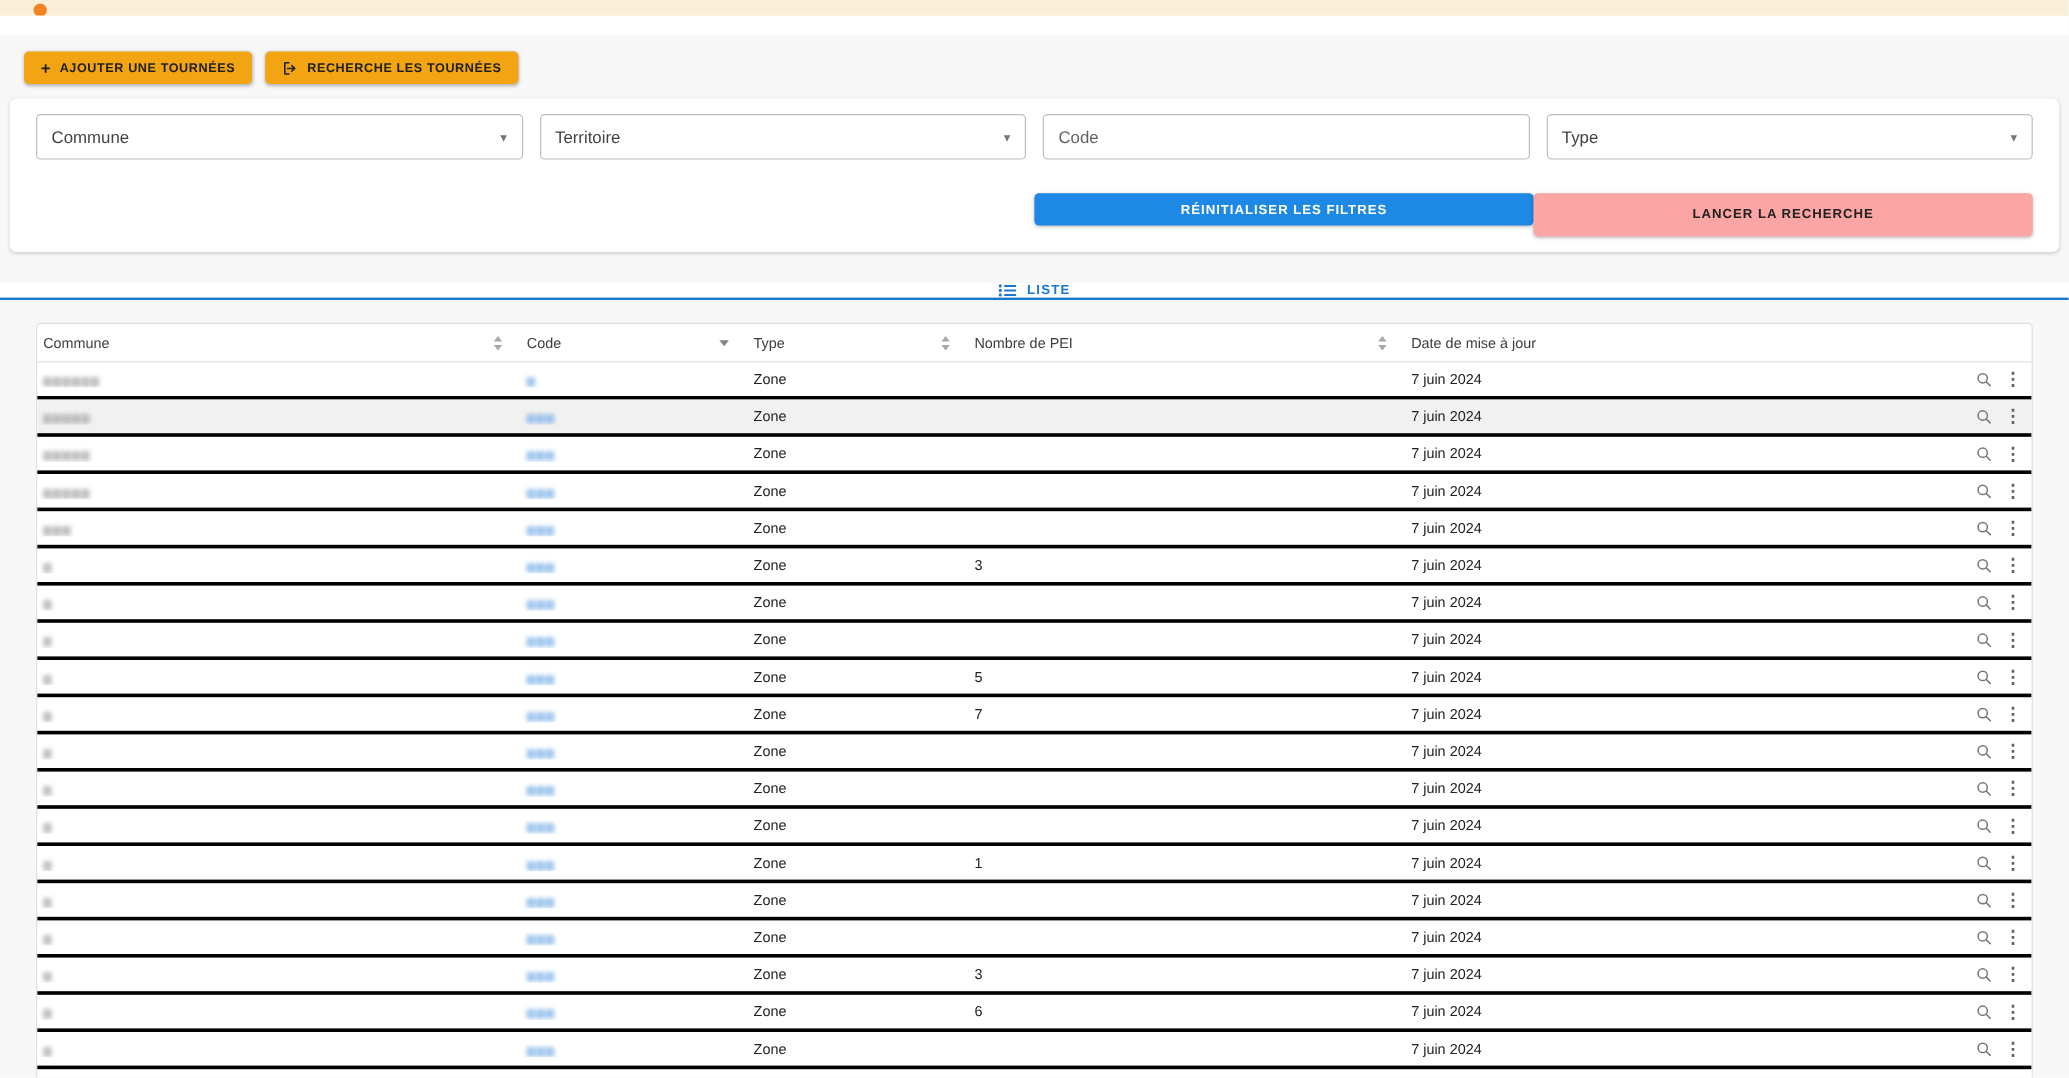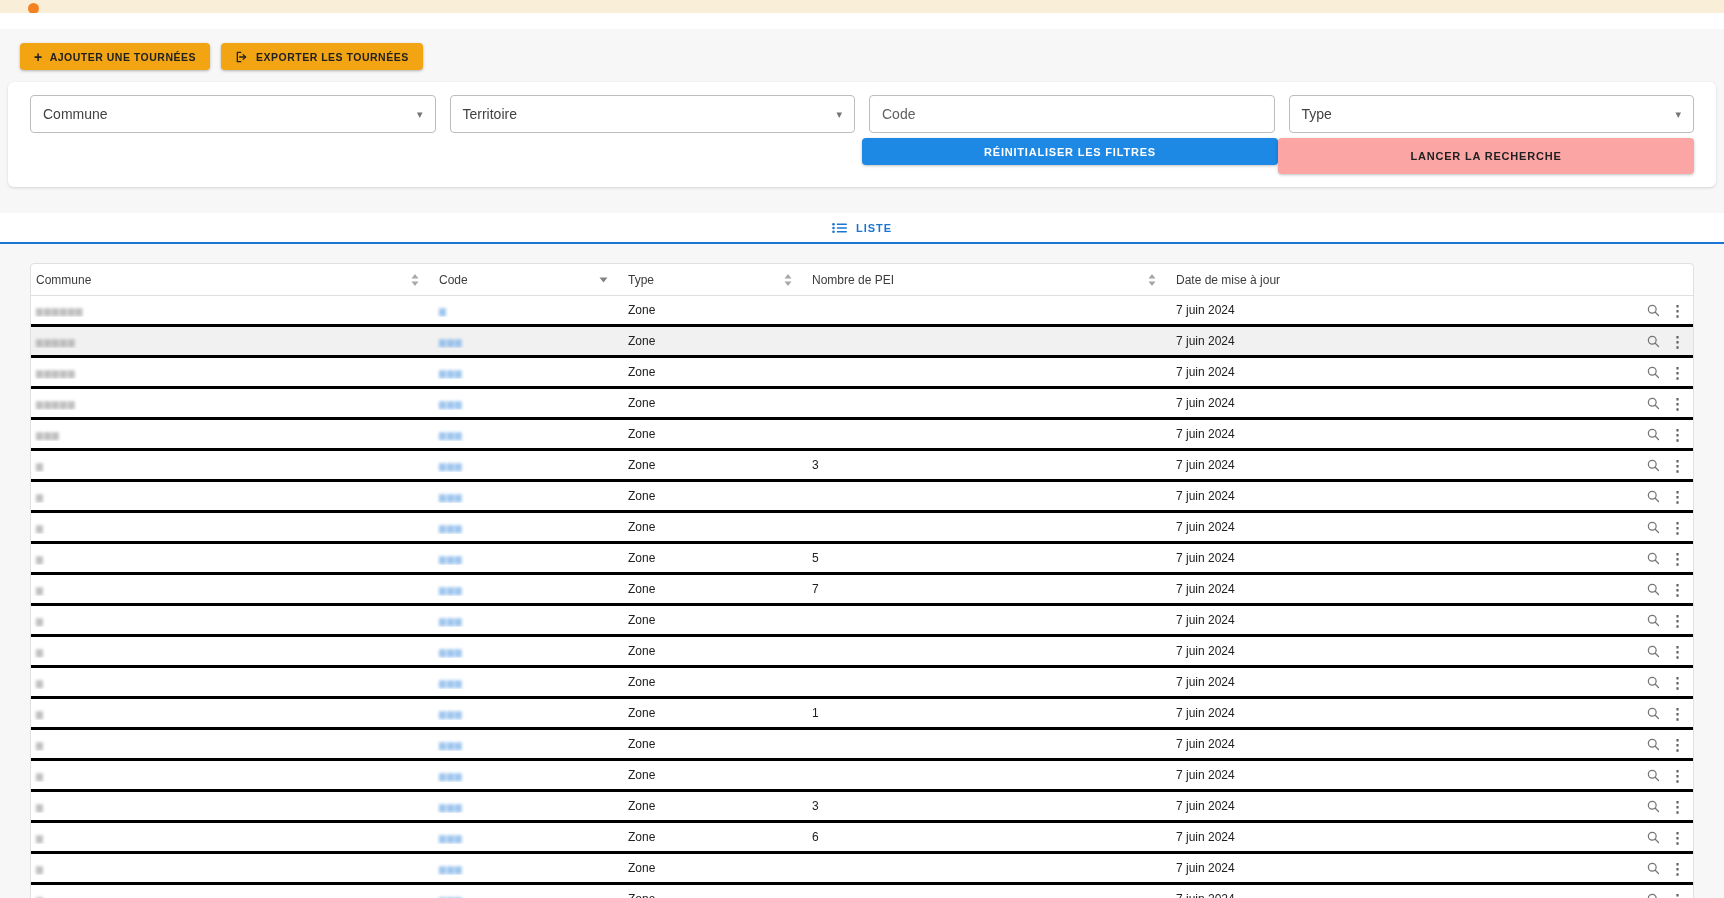--- a/index.html
+++ b/index.html
@@ -35,34 +35,34 @@
   }
   .filter-grid { display:grid; grid-template-columns:repeat(4,1fr); column-gap:14px; }
   .field {
     height:38px; border:1px solid #BDBDBD; border-radius:4px; background:#fff;
     display:flex; align-items:center; padding:0 12px;
     font-size:14px; color:#424242;
   }
   .field .caret { margin-left:auto; color:#757575; font-size:11px; }
   input.field { width:100%; font-family:inherit; outline:none; }
   input.field::placeholder { color:#616161; opacity:1; }
-  .btn-row { display:grid; grid-template-columns:repeat(4,1fr); margin-top:5px; }
+  .btn-row { display:grid; grid-template-columns:repeat(4,1fr); margin-top:28px; }
   .btn-blue {
     grid-column:3; height:27px; background:#1E88E5; color:#FFFFFF;
     font-size:11px; font-weight:600; letter-spacing:.8px;
     box-shadow:0 1px 3px rgba(0,0,0,.25);
   }
   .btn-search {
     grid-column:4; height:36px; background:#fca5a5; color:#212121;
     font-size:11px; font-weight:600; letter-spacing:.8px;
     box-shadow:0 1px 3px rgba(0,0,0,.25);
   }
 
   
-  .tabs { display:flex; margin-top:26px; }
+  .tabs { display:flex; margin-top:26px;flex-direction:column; }
   .tab {
     flex:1; height:31px; display:flex; align-items:center; justify-content:center; gap:9px;
     font-size:11px; font-weight:600; letter-spacing:1px; cursor:pointer;
   }
   .tab-liste { background:#FFFFFF; color:#1976D2; border-bottom:2px solid #1976D2; }
   .tab-carte { background:#E0E0E0; color:#424242; }
   .tabicon { display:inline-flex; align-items:center; }
 
   
   .table-card {
@@ -102,21 +102,21 @@
     <span>AJOUTER UNE TOURNÉES</span>
   </button>
   <button class="btn btn-amber">
     <span class="tabicon">
       <svg width="14" height="14" viewBox="0 0 24 24" fill="none" stroke="#212121" stroke-width="2.2" stroke-linecap="round" stroke-linejoin="round">
           <path d="M10 4 H4 V20 H10"></path>
           <path d="M14 8 L18 12 L14 16"></path>
           <line x1="8" y1="12" x2="18" y2="12"></line>
         </svg>
     </span>
-    <span>EXPORTER LES TOURNÉES</span>
+    <span>RECHERCHE LES TOURNÉES</span>
   </button>
 </div>
 
 <div class="filter-card">
   <div class="filter-grid">
     <div class="field">
       <span>Commune</span>
       <span class="caret">▾</span>
     </div>
     <div class="field">

